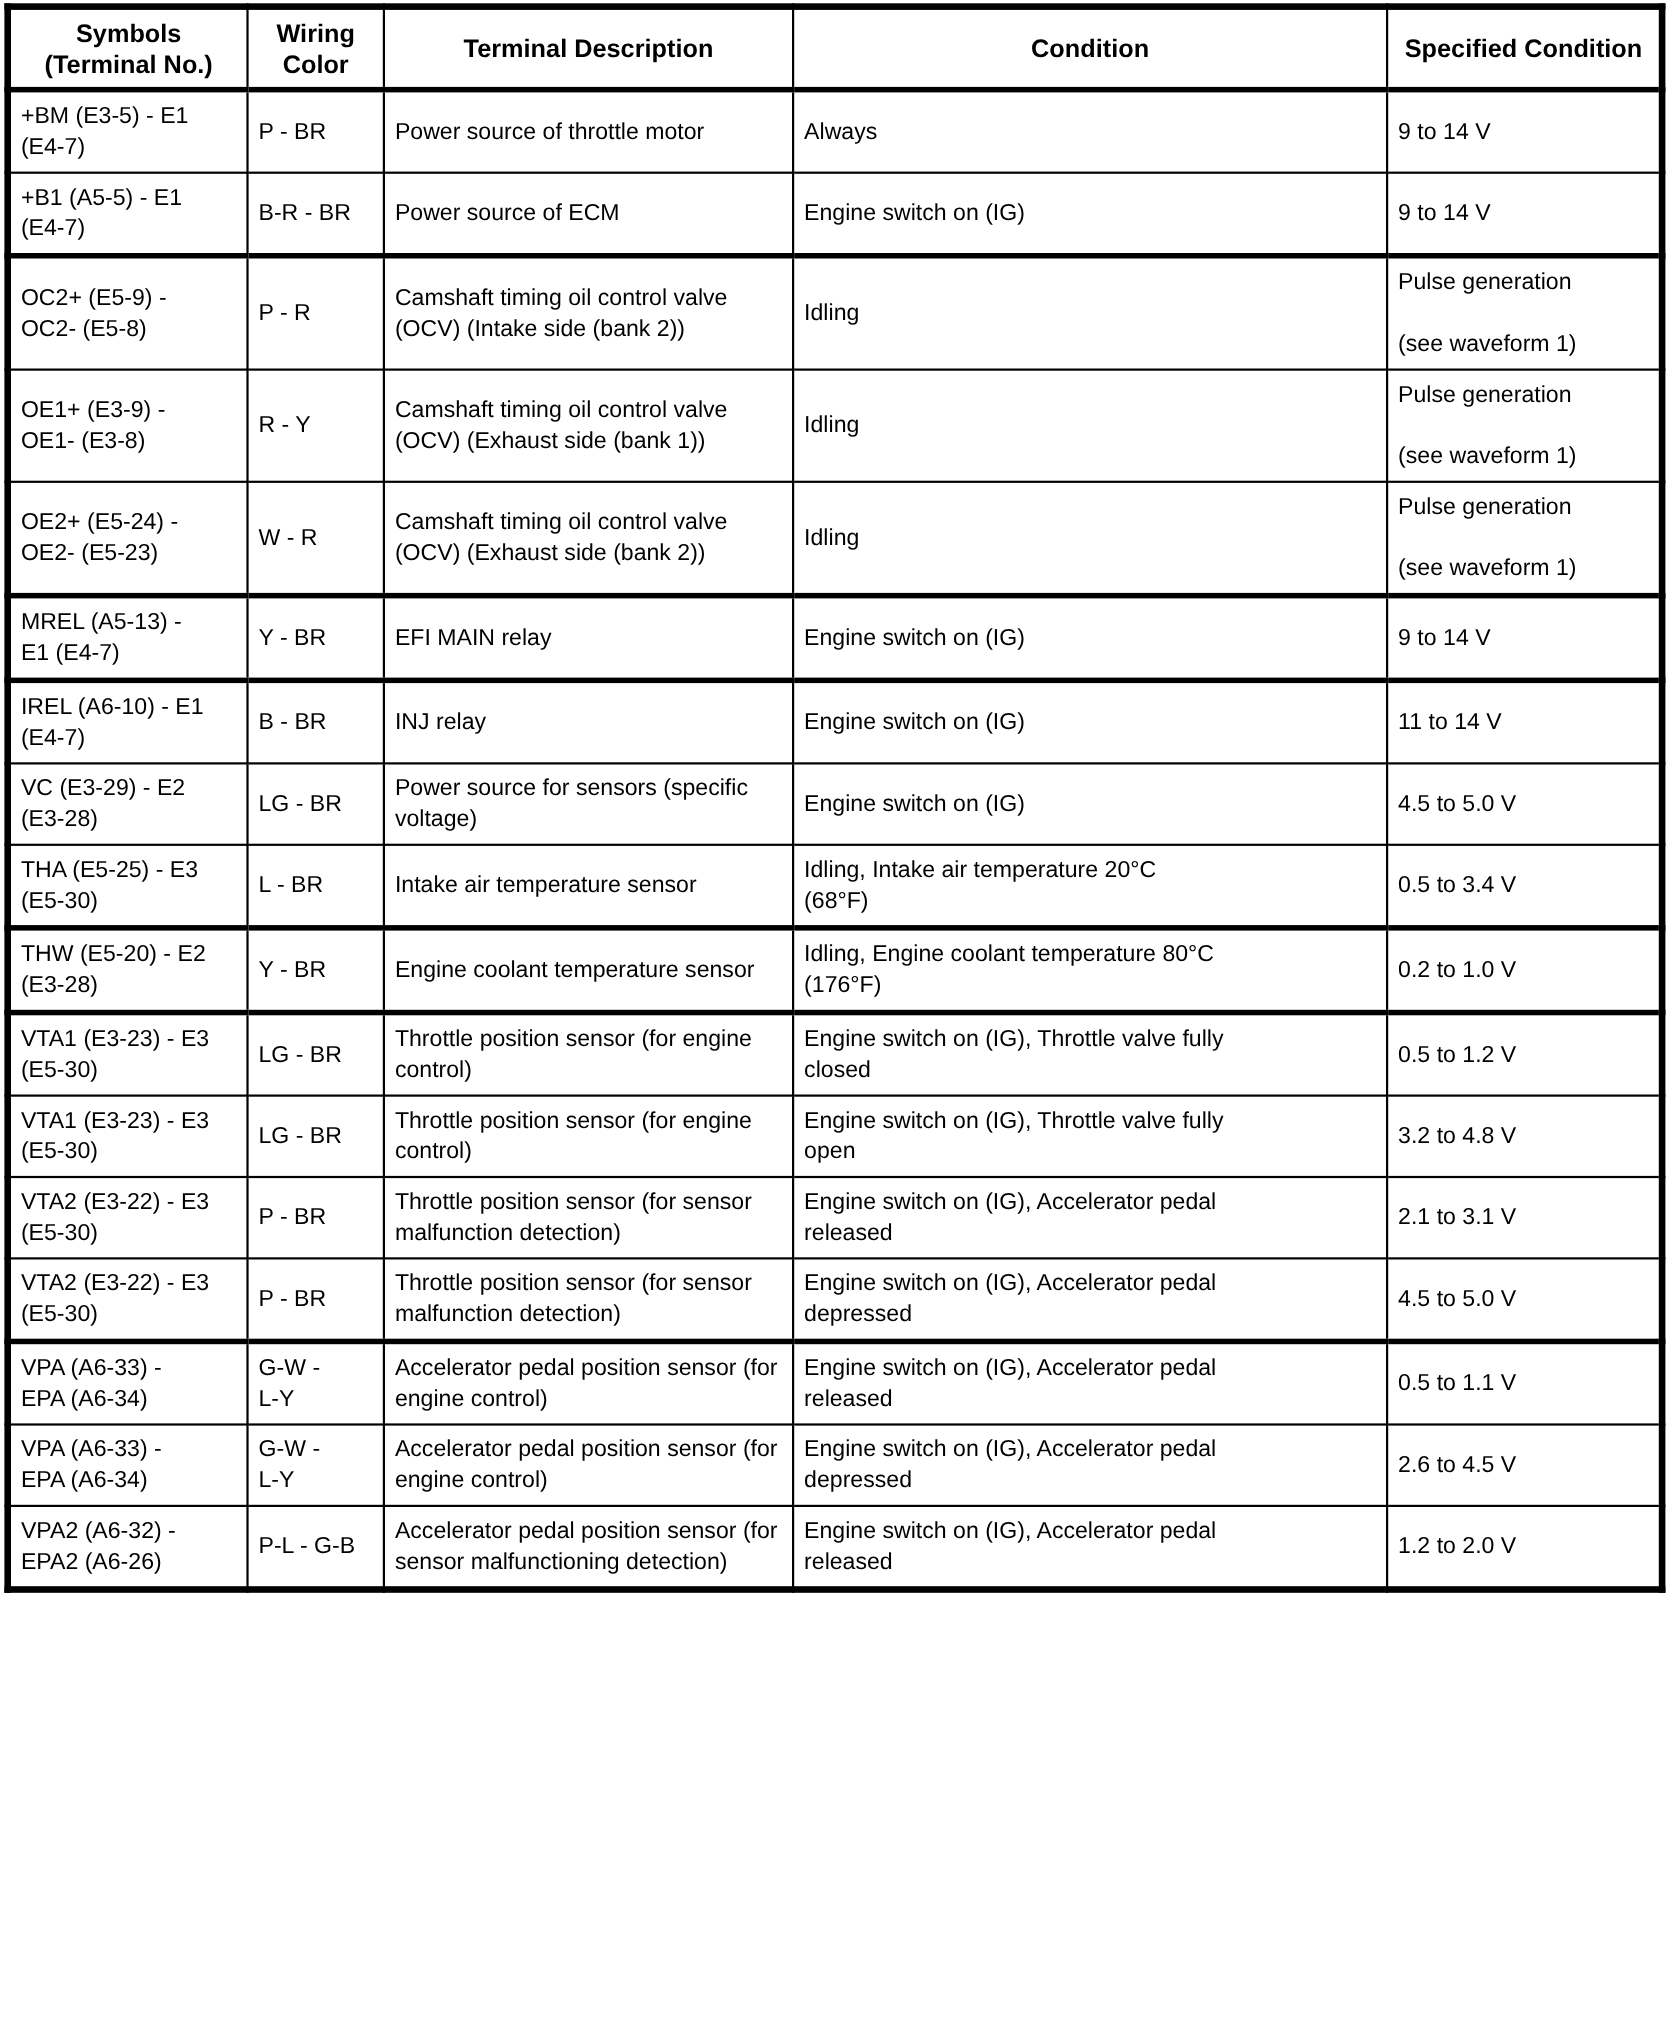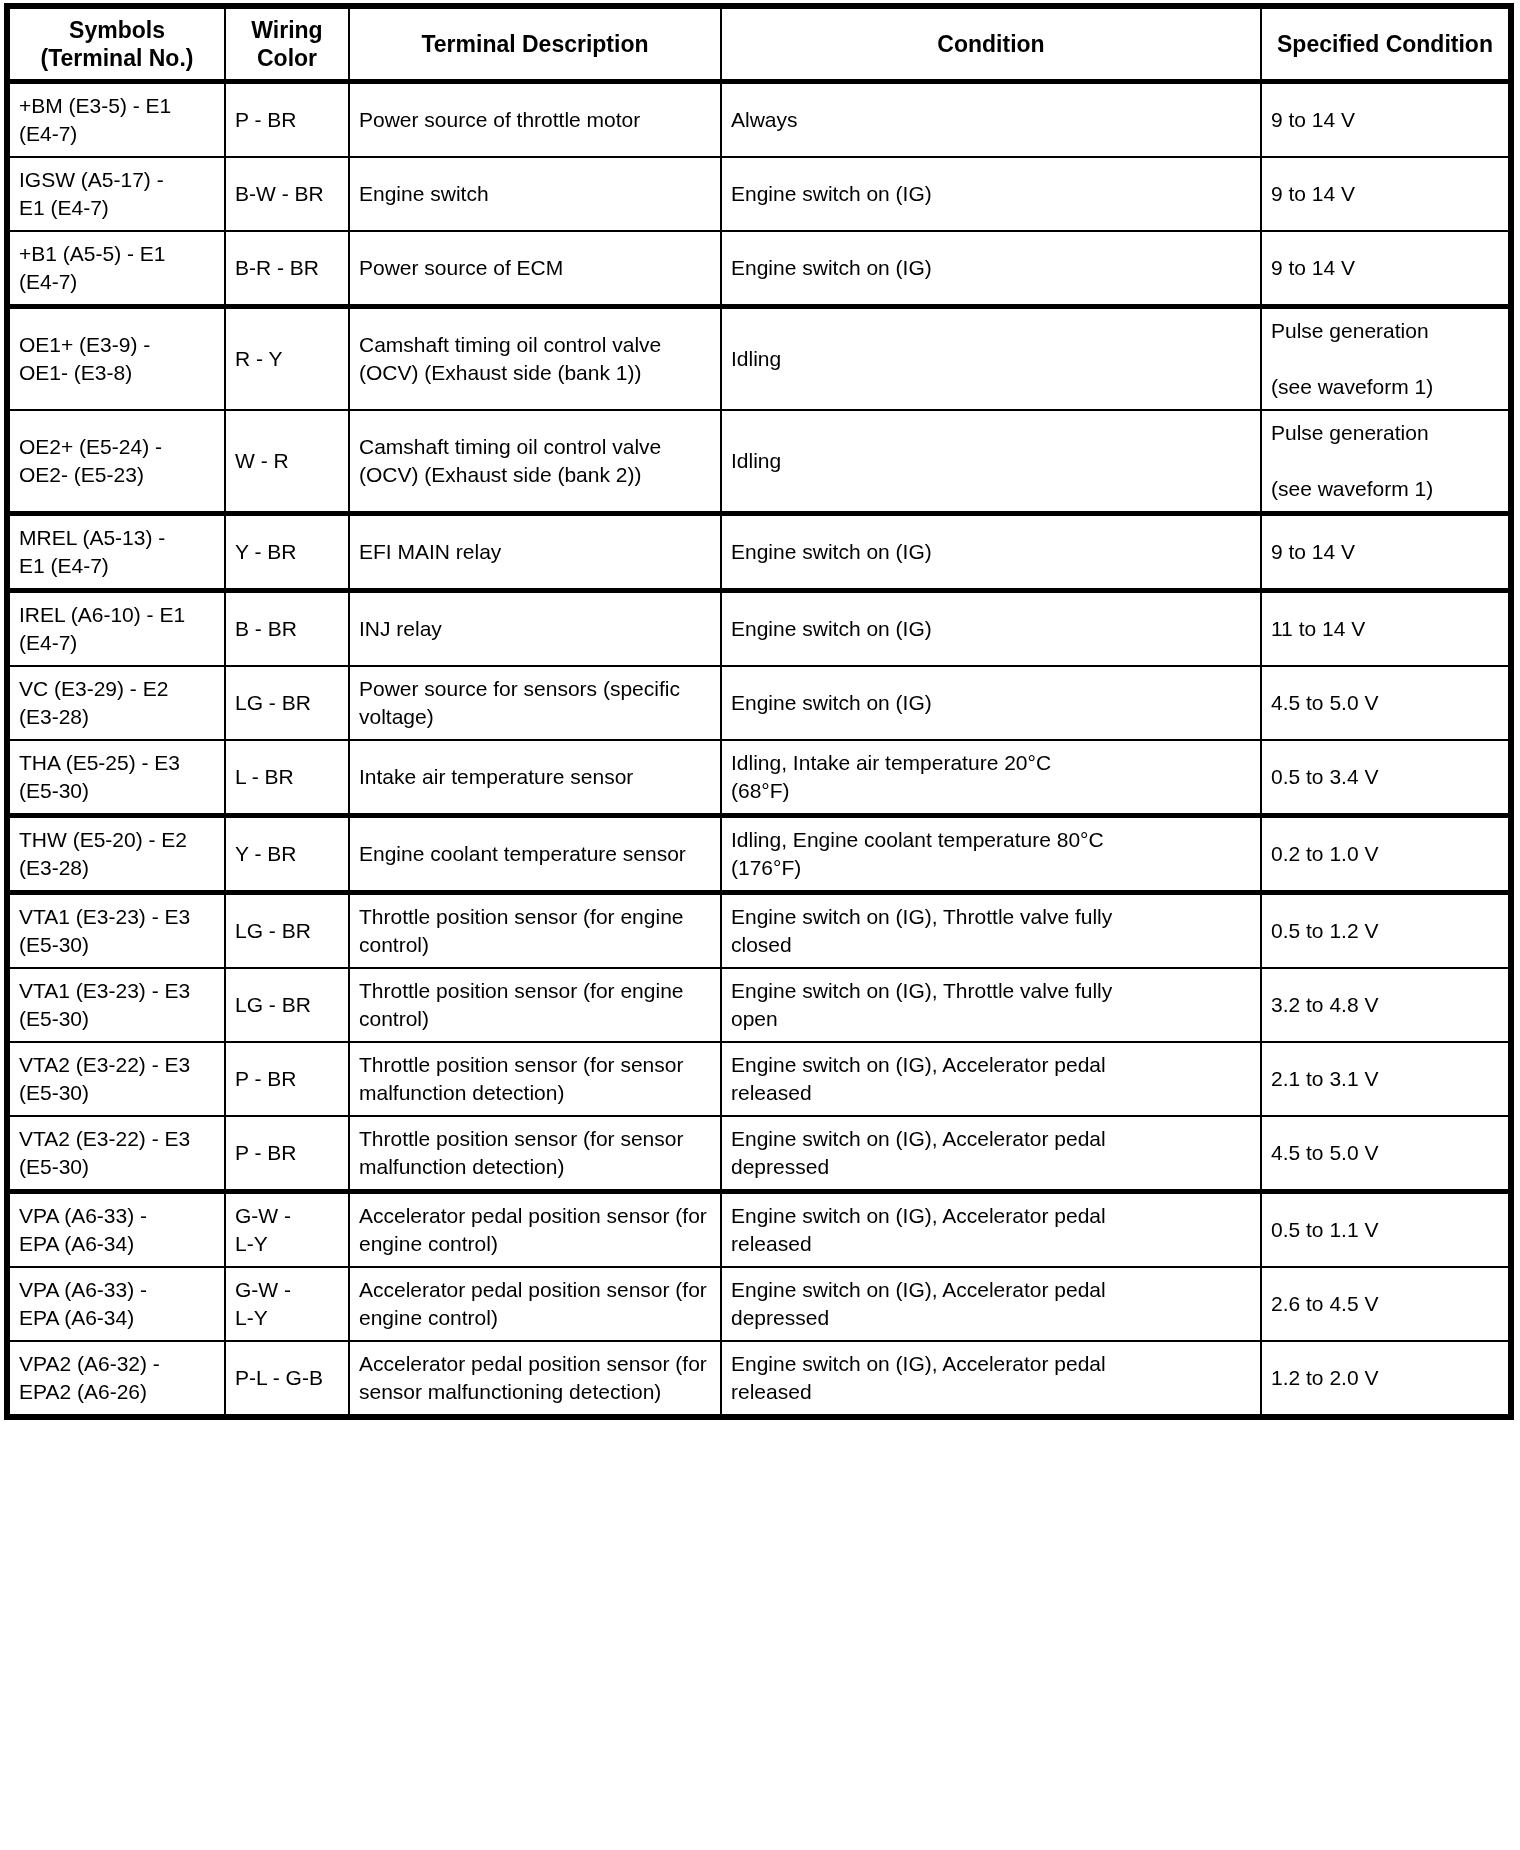--- a/index.html
+++ b/index.html
@@ -78,35 +78,38 @@
     </thead>
     <tbody>
         <tr>
           <td>+BM (E3-5) - E1
 (E4-7)</td>
           <td>P - BR</td>
           <td>Power source of throttle motor</td>
           <td>Always</td>
           <td>9 to 14 V</td>
         </tr>
-        <tr>
-          <td>IGSW (A5-17) -
-E1 (E4-7)</td>
-          <td>B-W - BR</td>
-          <td>Engine switch</td>
-          <td>Engine switch on (IG)</td>
-          <td>9 to 14 V</td>
-        </tr>
         <tr class="group-end">
           <td>+B1 (A5-5) - E1
 (E4-7)</td>
           <td>B-R - BR</td>
           <td>Power source of ECM</td>
           <td>Engine switch on (IG)</td>
           <td>9 to 14 V</td>
+        </tr>
+        <tr>
+          <td>OC2+ (E5-9) -
+OC2- (E5-8)</td>
+          <td>P - R</td>
+          <td>Camshaft timing oil control valve
+(OCV) (Intake side (bank 2))</td>
+          <td>Idling</td>
+          <td>Pulse generation
+
+(see waveform 1)</td>
         </tr>
         <tr>
           <td>OE1+ (E3-9) -
 OE1- (E3-8)</td>
           <td>R - Y</td>
           <td>Camshaft timing oil control valve
 (OCV) (Exhaust side (bank 1))</td>
           <td>Idling</td>
           <td>Pulse generation
 

